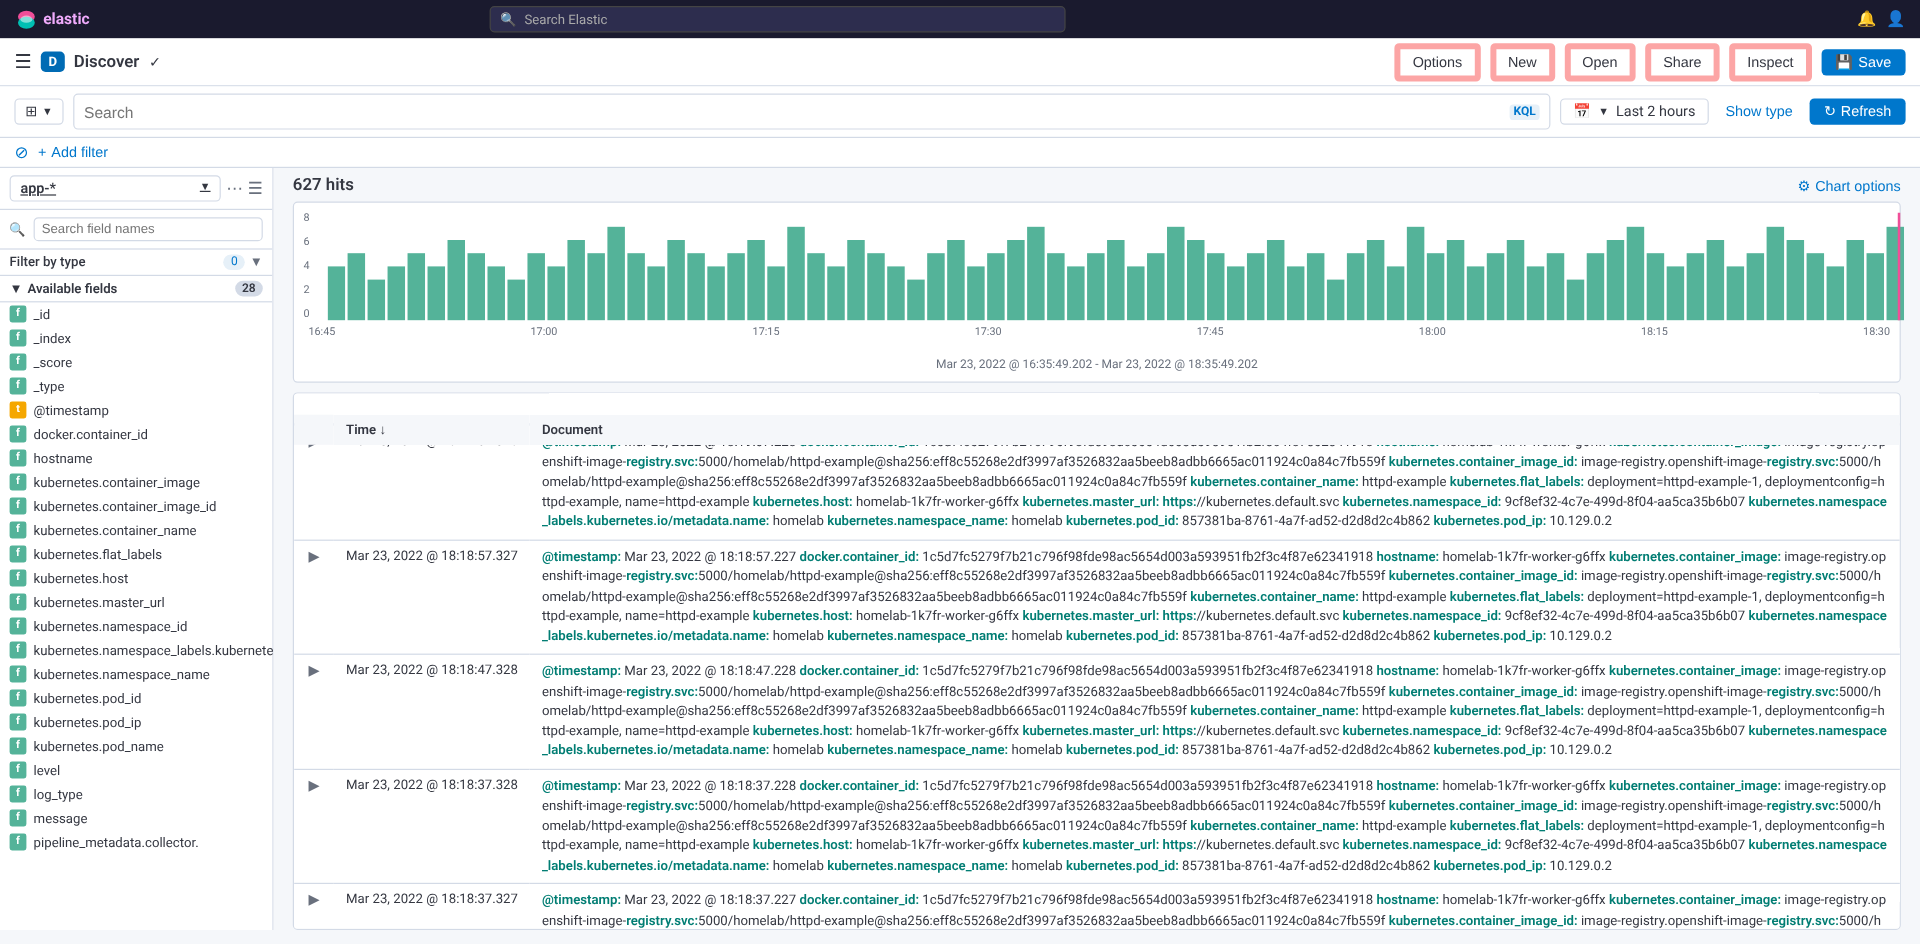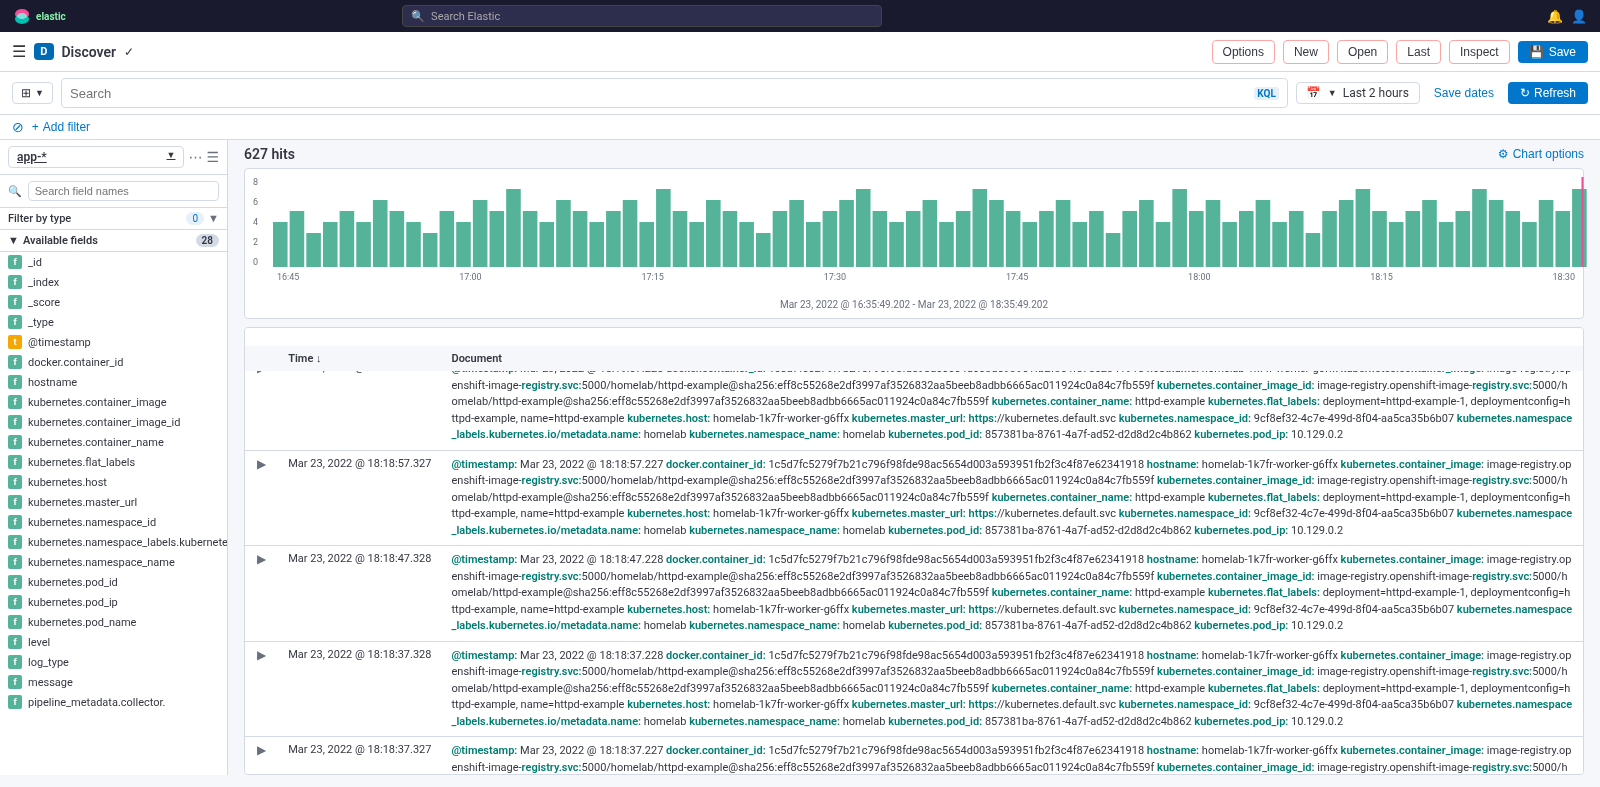--- a/index.html
+++ b/index.html
@@ -78,21 +78,21 @@
     }
     .breadcrumb-check { color: #343741; font-size: 12px; }
     .toolbar-right {
       margin-left: auto;
       display: flex;
       align-items: center;
       gap: 8px;
     }
     .toolbar-btn {
       background: none;
-      border: 1px solid #fca5a5;
+      border: 5px solid #fca5a5;
       border-radius: 4px;
       padding: 4px 10px;
       font-size: 12px;
       cursor: pointer;
       color: #343741;
     }
     .save-btn {
       background: #0077cc;
       color: #fff;
       border: none;
@@ -335,21 +335,21 @@
     .main-content {
       flex: 1;
       display: flex;
       flex-direction: column;
       overflow: hidden;
       background: #f5f7fa;
     }
     .hits-bar {
       padding: 6px 16px;
       display: flex;
-      align-items: center;
+      align-items: flex-end;
       justify-content: space-between;
       gap: 29px;
     }
     .hits-count {
       font-size: 14px;
       font-weight: 600;
       color: #343741;
     }
     .chart-options-btn {
       background: none;
@@ -457,42 +457,42 @@
 </head>
 <body>
 
 <div class="top-nav">
   <div class="elastic-logo">
     <svg width="20" height="20" viewBox="0 0 20 20" fill="none">
       <ellipse cx="10" cy="8" rx="7" ry="5" fill="#f04e98"></ellipse>
       <ellipse cx="10" cy="13" rx="7" ry="5" fill="#00bfb3"></ellipse>
       <ellipse cx="10" cy="10" rx="5" ry="3" fill="#fff" opacity="0.5"></ellipse>
     </svg>
-    <span style="color:#86efac; font-size:10px;">elastic</span>
+    <span style="color:#f0abfc; font-size:13px;">elastic</span>
   </div>
   <div class="search-bar-global">
     <span style="color:#888;">🔍</span>
     <span>Search Elastic</span>
   </div>
   <div class="top-nav-icons">
     <span style="cursor:pointer;">🔔</span>
     <span style="cursor:pointer;">👤</span>
   </div>
 </div>
 
 <div class="second-toolbar">
   <button class="hamburger-btn">☰</button>
   <div class="app-badge">D</div>
   <span class="discover-label">Discover</span>
   <span class="breadcrumb-check">✓</span>
   <div class="toolbar-right">
     <button class="toolbar-btn">Options</button>
     <button class="toolbar-btn">New</button>
     <button class="toolbar-btn">Open</button>
-    <button class="toolbar-btn">Last</button>
+    <button class="toolbar-btn">Share</button>
     <button class="toolbar-btn">Inspect</button>
     <button class="save-btn">
       <span>💾</span>
       <span>Save</span>
     </button>
   </div>
 </div>
 
 <div class="search-bar-area">
   <div class="index-selector">
@@ -501,21 +501,21 @@
   </div>
   <div class="search-input-wrapper">
     <input type="text" placeholder="Search" style="">
     <span class="kql-badge">KQL</span>
   </div>
   <div class="time-selector">
     <span>📅</span>
     <span style="font-size:9px;">▼</span>
     <span>Last 2 hours</span>
   </div>
-  <button class="show-dates-btn">Save dates</button>
+  <button class="show-dates-btn">Show type</button>
   <button class="refresh-btn">
     <span>↻</span>
     <span>Refresh</span>
   </button>
 </div>
 
 <div class="filter-bar">
   <button class="filter-icon-btn">⊘</button>
   <button class="add-filter-btn">
     <span>+</span>
@@ -748,21 +748,21 @@
         <rect x="1152" y="12" width="14" height="78" fill="#54b399"></rect>
         <rect x="1168" y="23" width="14" height="67" fill="#54b399"></rect>
         <rect x="1184" y="34" width="14" height="56" fill="#54b399"></rect>
         <rect x="1200" y="45" width="14" height="45" fill="#54b399"></rect>
         <rect x="1216" y="23" width="14" height="67" fill="#54b399"></rect>
         <rect x="1232" y="34" width="14" height="56" fill="#54b399"></rect>
         <rect x="1248" y="12" width="14" height="78" fill="#54b399"></rect>
 
         <line x1="1258" y1="0" x2="1258" y2="90" stroke="#f04e98" stroke-width="2"></line>
       </svg>
-      <div class="chart-labels" style="margin-left:24px;">
+      <div class="chart-labels" style="margin-left:4px;">
         <span>16:45</span>
         <span>17:00</span>
         <span>17:15</span>
         <span>17:30</span>
         <span>17:45</span>
         <span>18:00</span>
         <span>18:15</span>
         <span>18:30</span>
       </div>
       <div class="chart-subtitle">Mar 23, 2022 @ 16:35:49.202 - Mar 23, 2022 @ 18:35:49.202</div>

